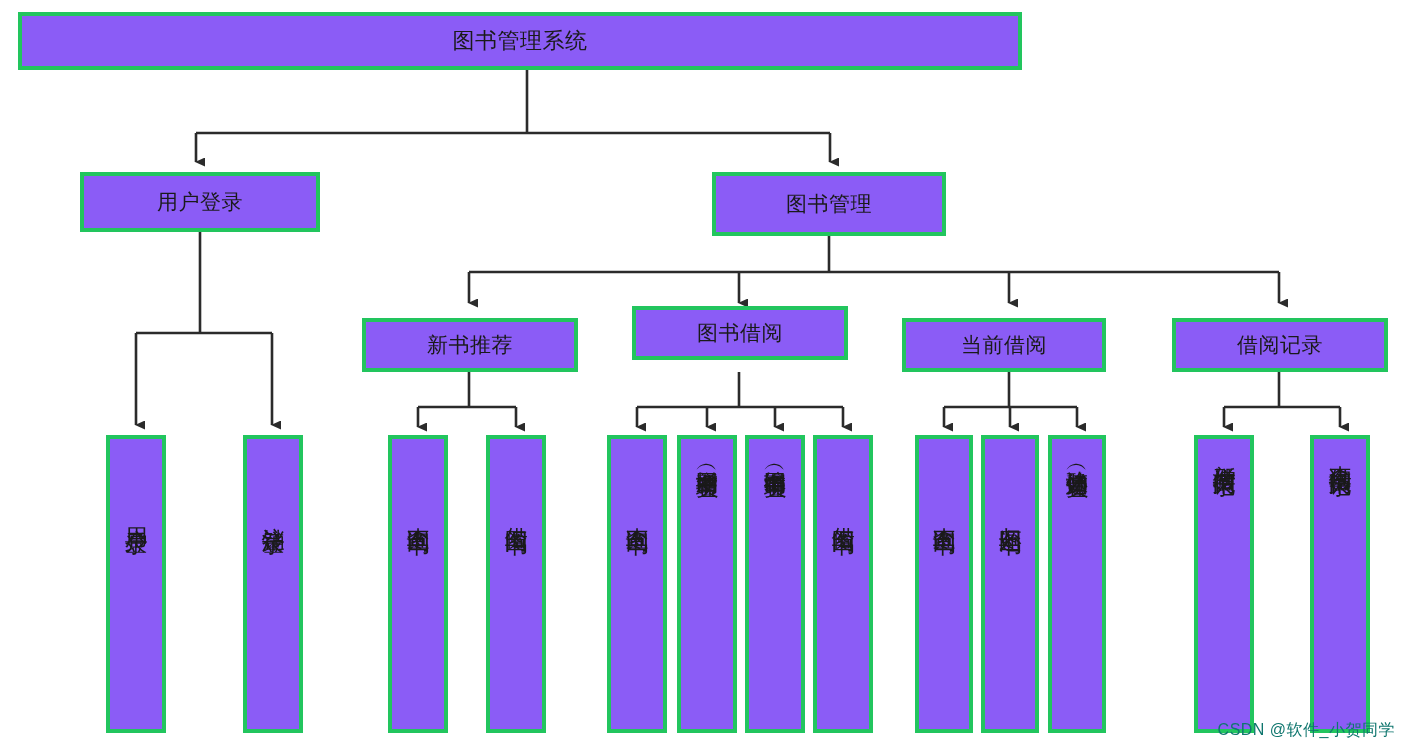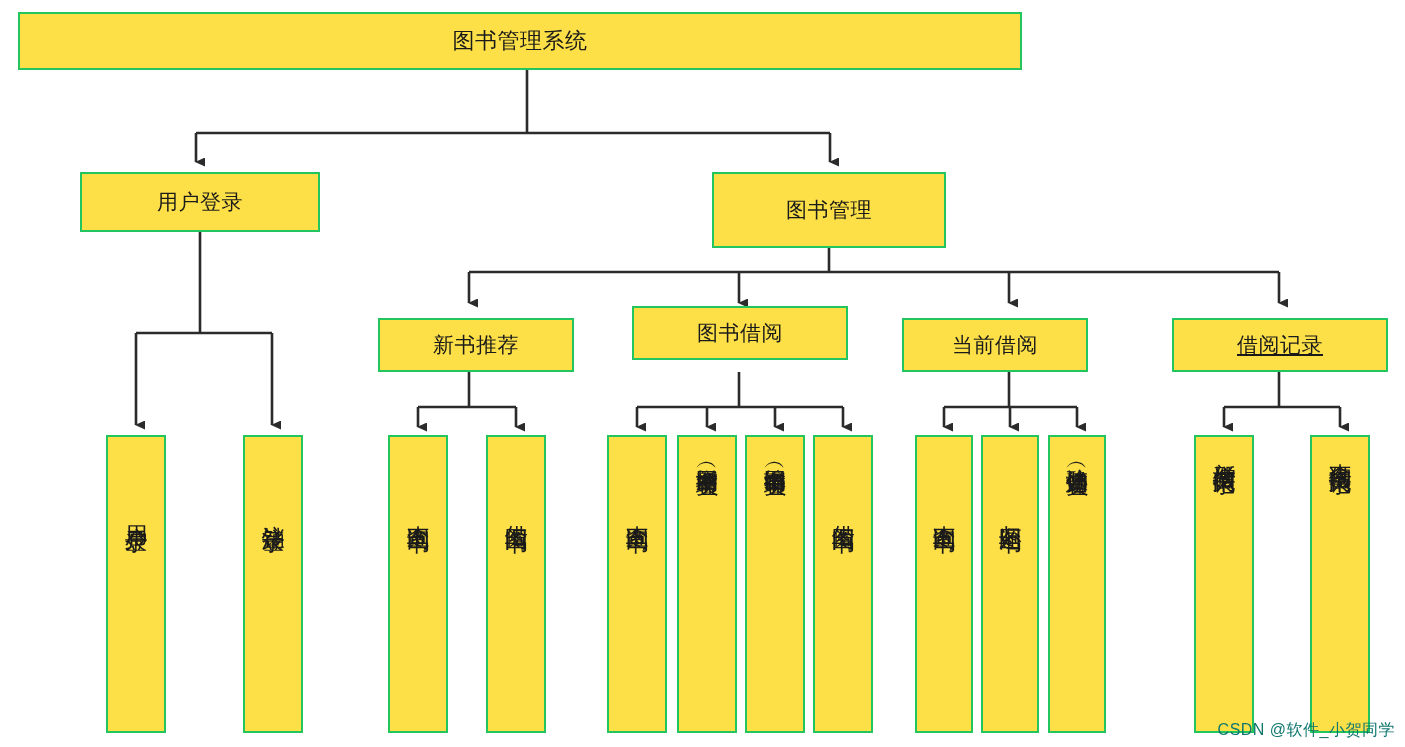--- a/index.html
+++ b/index.html
@@ -22,22 +22,22 @@
     position: absolute;
     left: 0;
     top: 0;
     width: 1405px;
     height: 747px;
     pointer-events: none;
   }
   .node {
     position: absolute;
     box-sizing: border-box;
-    background: #fde047;
-    border: 2px solid #22c55e;
+    background: #8b5cf6;
+    border: 4px solid #22c55e;
     display: flex;
     align-items: center;
     justify-content: center;
     color: #1a1a1a;
   }
   .node-label {
     display: block;
     text-align: center;
     line-height: 1.18;
     color: #1a1a1a;
@@ -139,34 +139,34 @@
     </g>
   </svg>
 
   <div class="node horiz root" style="left:18px; top:12px; width:1004px; height:58px;">
     <span class="node-label">图书管理系统</span>
   </div>
 
   <div class="node horiz" style="left:80px; top:172px; width:240px; height:60px;">
     <span class="node-label">用户登录</span>
   </div>
-  <div class="node horiz" style="left:712px; top:172px; width:234px; height:76px;">
+  <div class="node horiz" style="left:712px; top:172px; width:234px; height:64px;">
     <span class="node-label">图书管理</span>
   </div>
 
-  <div class="node horiz" style="left:378px; top:318px; width:196px; height:54px;">
+  <div class="node horiz" style="left:362px; top:318px; width:216px; height:54px;">
     <span class="node-label">新书推荐</span>
   </div>
   <div class="node horiz" style="left:632px; top:306px; width:216px; height:54px;">
     <span class="node-label">图书借阅</span>
   </div>
-  <div class="node horiz" style="left:902px; top:318px; width:186px; height:54px;">
+  <div class="node horiz" style="left:902px; top:318px; width:204px; height:54px;">
     <span class="node-label">当前借阅</span>
   </div>
-  <div class="node horiz" style="left:1172px; top:318px; width:216px; height:54px;text-decoration:underline;">
+  <div class="node horiz" style="left:1172px; top:318px; width:216px; height:54px;">
     <span class="node-label">借阅记录</span>
   </div>
 
   <div class="node vert mid" style="left:106px; top:435px; width:60px; height:298px;">
     <span class="node-label">用户登录</span>
   </div>
   <div class="node vert mid" style="left:243px; top:435px; width:60px; height:298px;">
     <span class="node-label">注销登录</span>
   </div>
 

